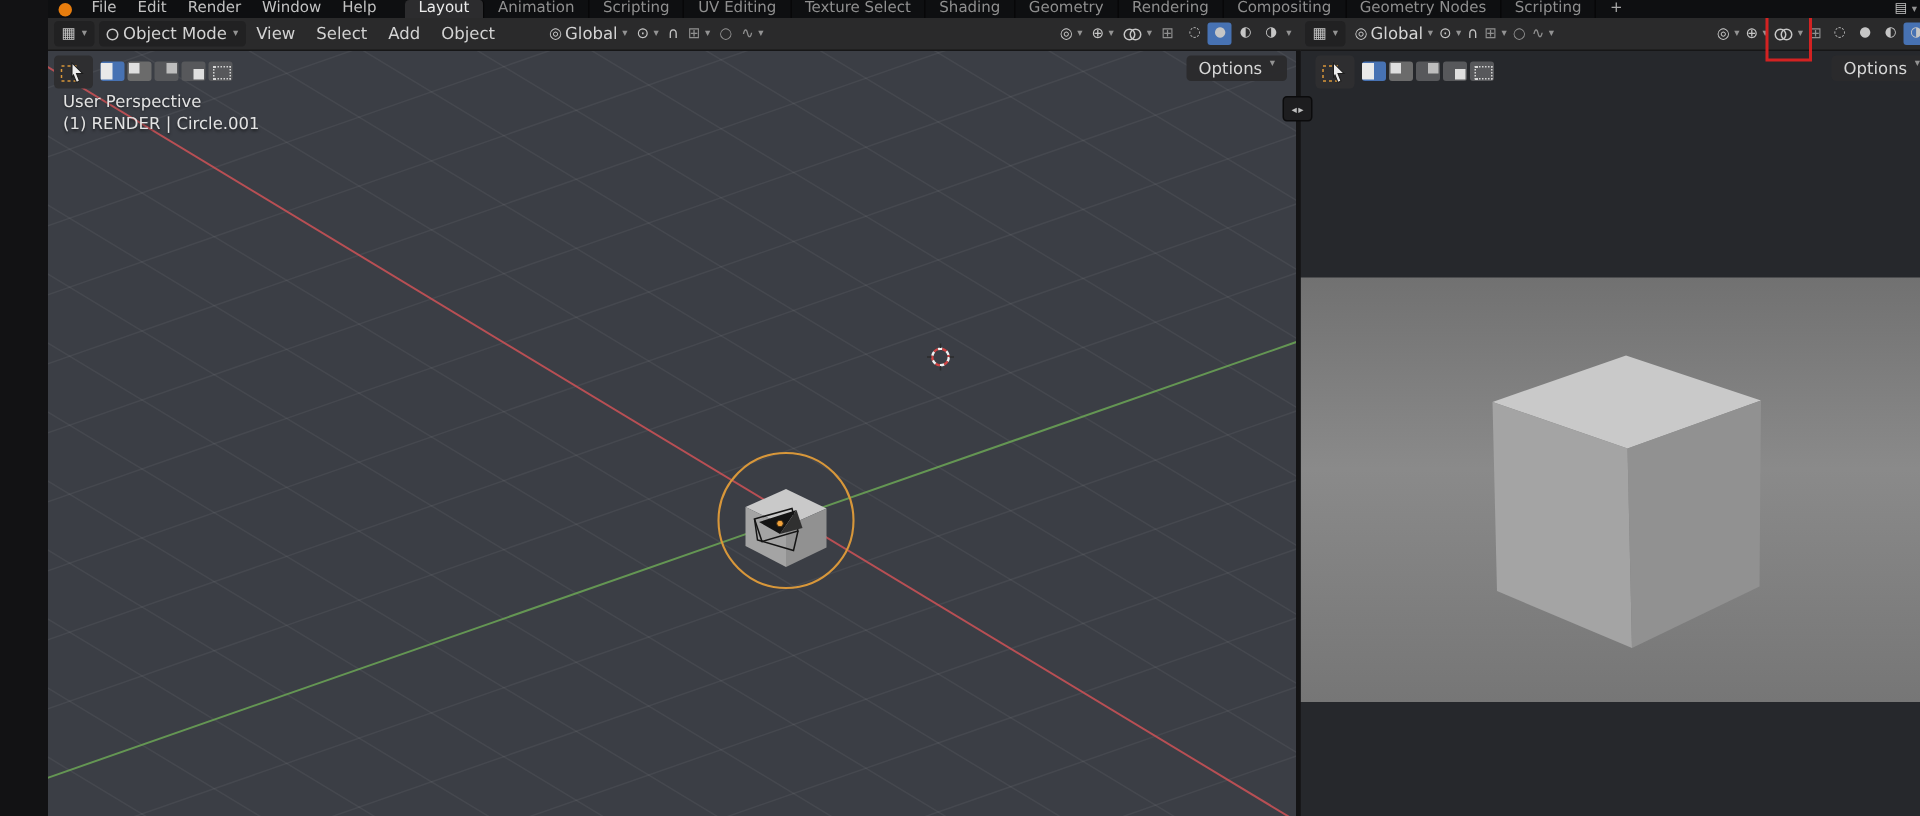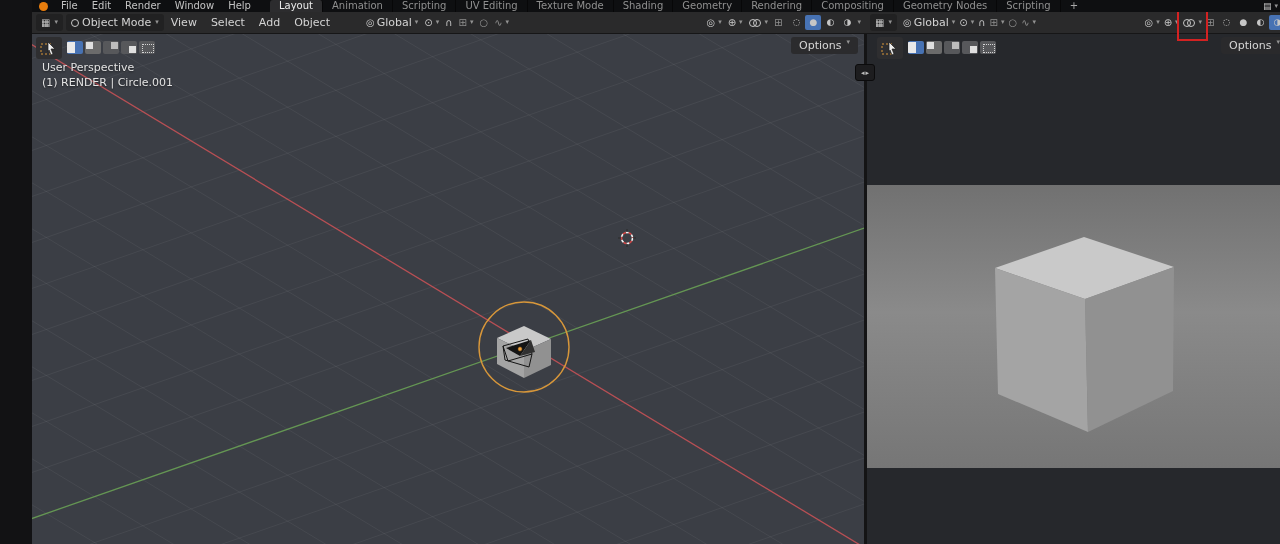--- a/index.html
+++ b/index.html
@@ -90,21 +90,21 @@
     <span class="tb-menu">File</span>
     <span class="tb-menu">Edit</span>
     <span class="tb-menu">Render</span>
     <span class="tb-menu">Window</span>
     <span class="tb-menu">Help</span>
     <div class="tabs">
       <span class="tab active">Layout</span>
       <span class="tab">Animation</span>
       <span class="tab">Scripting</span>
       <span class="tab">UV Editing</span>
-      <span class="tab">Texture Mode</span>
+      <span class="tab">Texture Select</span>
       <span class="tab">Shading</span>
       <span class="tab">Geometry</span>
       <span class="tab">Rendering</span>
       <span class="tab">Compositing</span>
       <span class="tab">Geometry Nodes</span>
       <span class="tab">Scripting</span>
       <span class="tab add">+</span>
     </div>
     <div class="tb-right">
       <div class="tb-ico">

